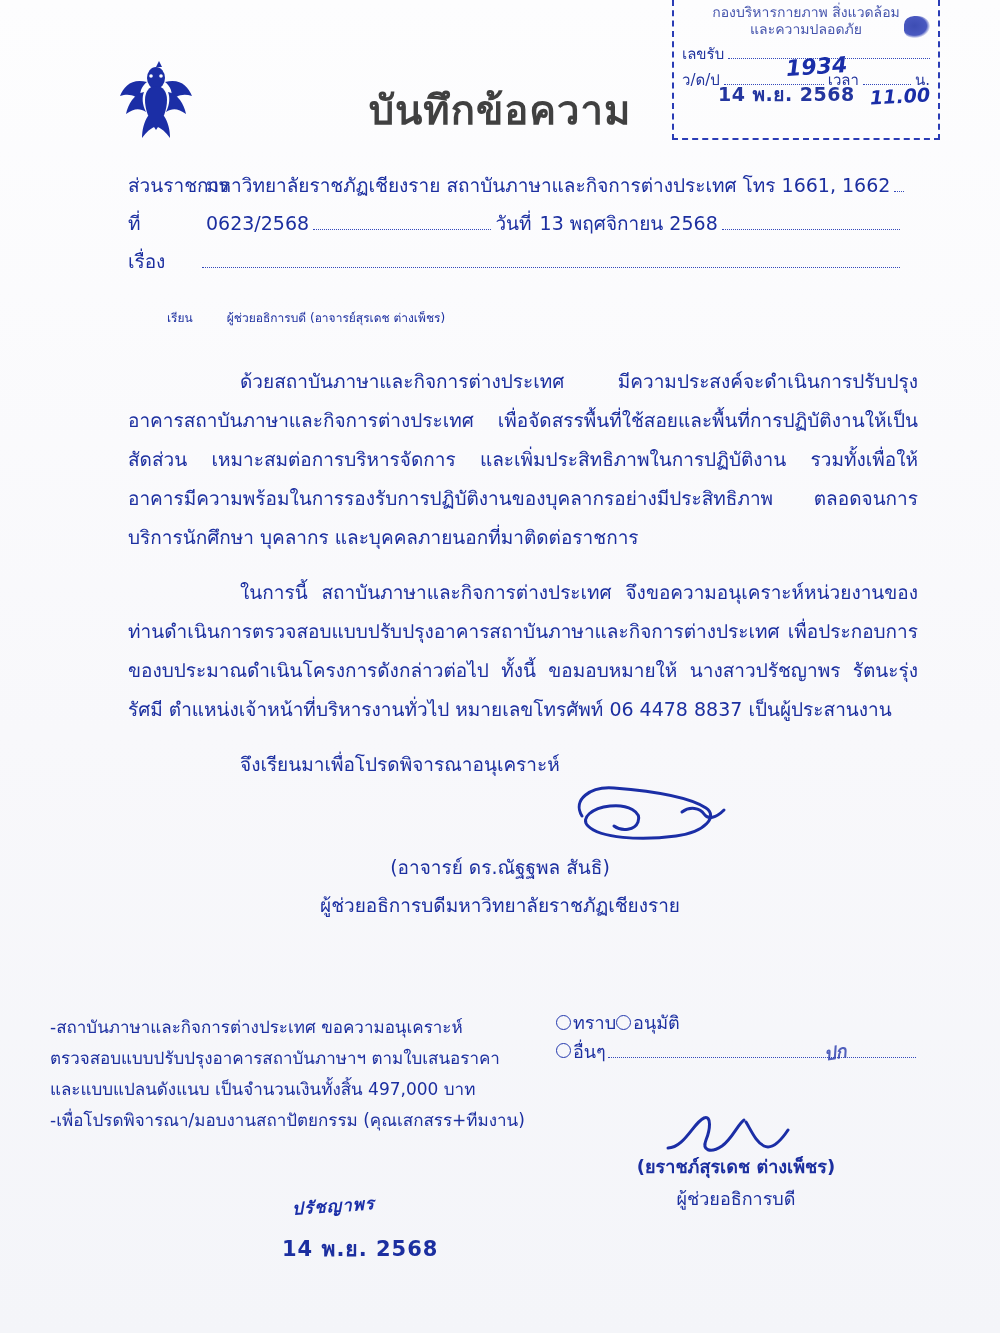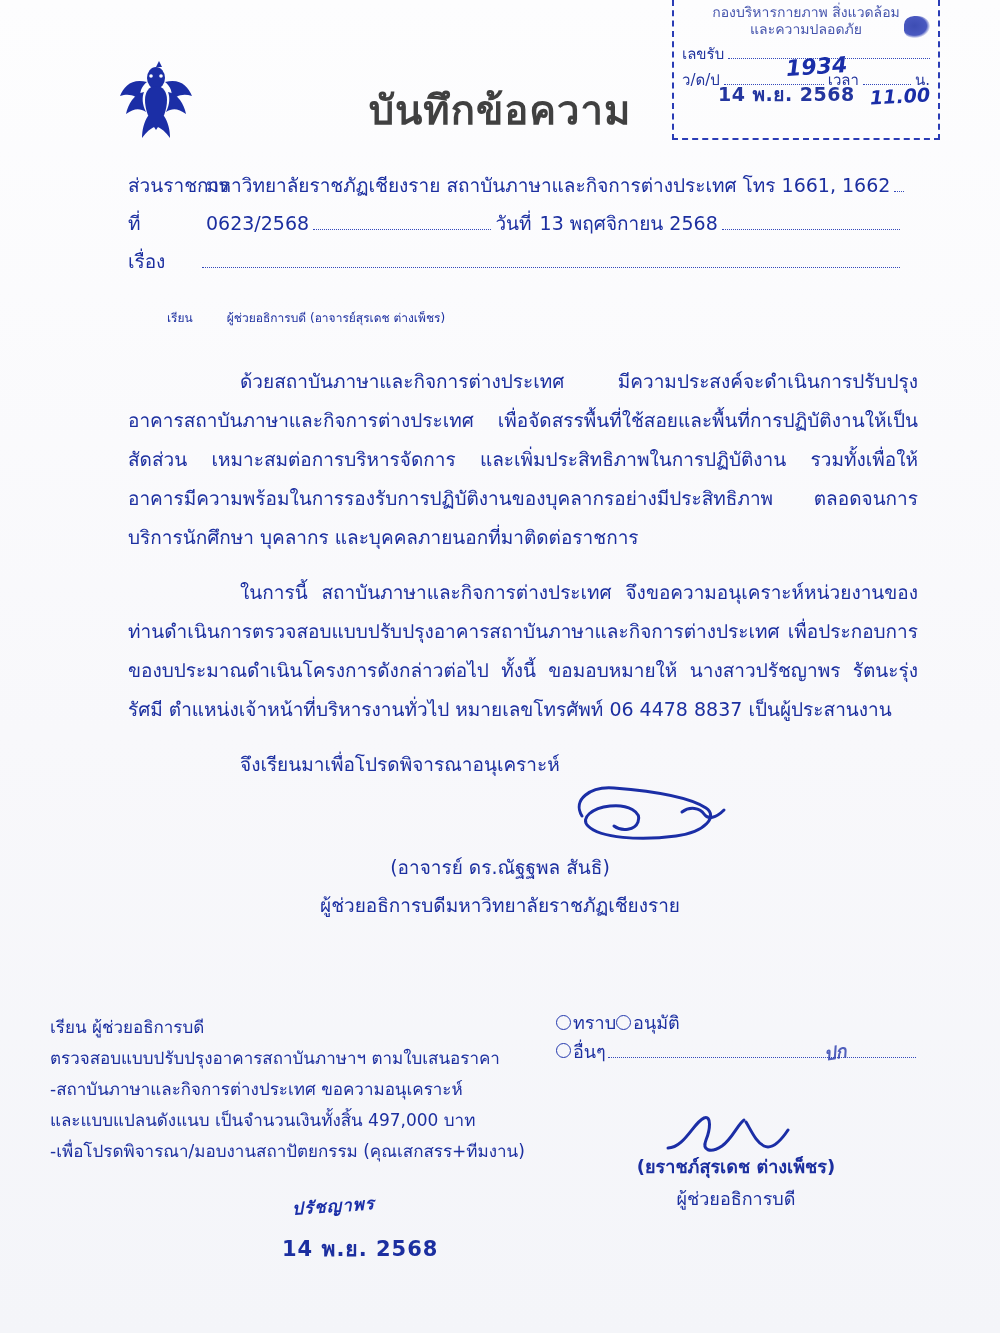--- a/index.html
+++ b/index.html
@@ -370,23 +370,22 @@
       <g fill="none" stroke="#1b2ea6" stroke-width="3" stroke-linecap="round">
         <path d="M16 36 C6 20 24 6 48 8 C86 11 122 16 140 28 C152 36 140 52 110 56 C74 61 34 58 22 46 C14 38 26 28 44 26 C62 24 76 32 72 42 C69 50 56 52 48 46"></path>
         <path d="M116 32 C124 26 134 28 138 34 C142 40 150 38 158 30"></path>
       </g>
     </svg>
   </div>
   <div class="sig-name">(อาจารย์ ดร.ณัฐฐพล สันธิ)</div>
   <div class="sig-pos">ผู้ช่วยอธิการบดีมหาวิทยาลัยราชภัฏเชียงราย</div>
 
   <div class="note">
-    <div>เรียน  ผู้ช่วยอธิการบดี</div>
+    <div>-สถาบันภาษาและกิจการต่างประเทศ ขอความอนุเคราะห์</div>
     <div>ตรวจสอบแบบปรับปรุงอาคารสถาบันภาษาฯ ตามใบเสนอราคา</div>
-    <div>-สถาบันภาษาและกิจการต่างประเทศ ขอความอนุเคราะห์</div>
     <div>และแบบแปลนดังแนบ เป็นจำนวนเงินทั้งสิ้น 497,000 บาท</div>
     <div>-เพื่อโปรดพิจารณา/มอบงานสถาปัตยกรรม (คุณเสกสรร+ทีมงาน)</div>
   </div>
   <div class="note-sign hand">ปรัชญาพร</div>
   <div class="note-date">14 พ.ย. 2568</div>
 
   <div class="approval">
     <div class="opt-row">
       <span class="opt">
         <span class="circ"></span>

